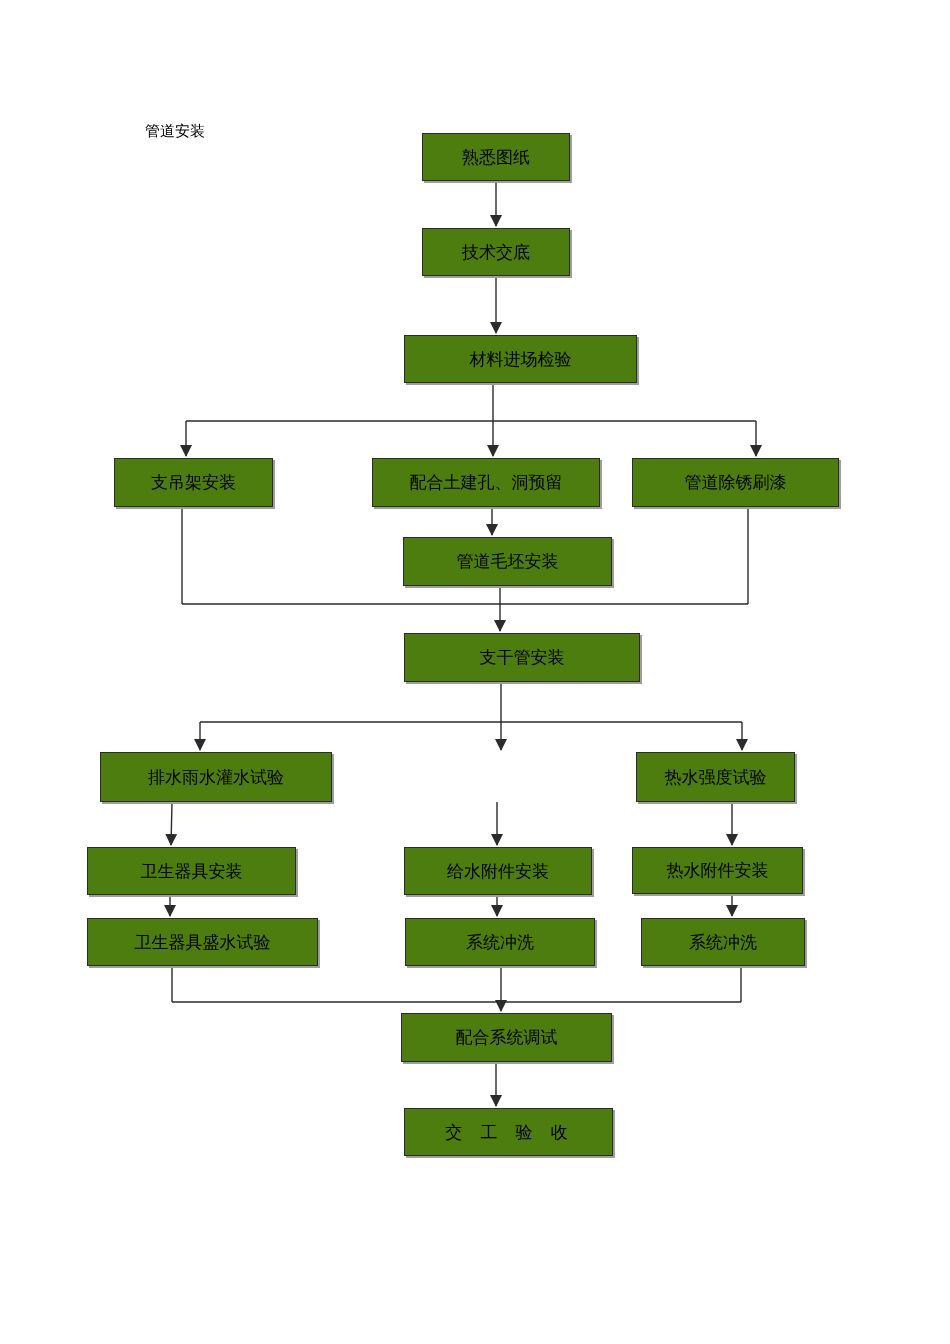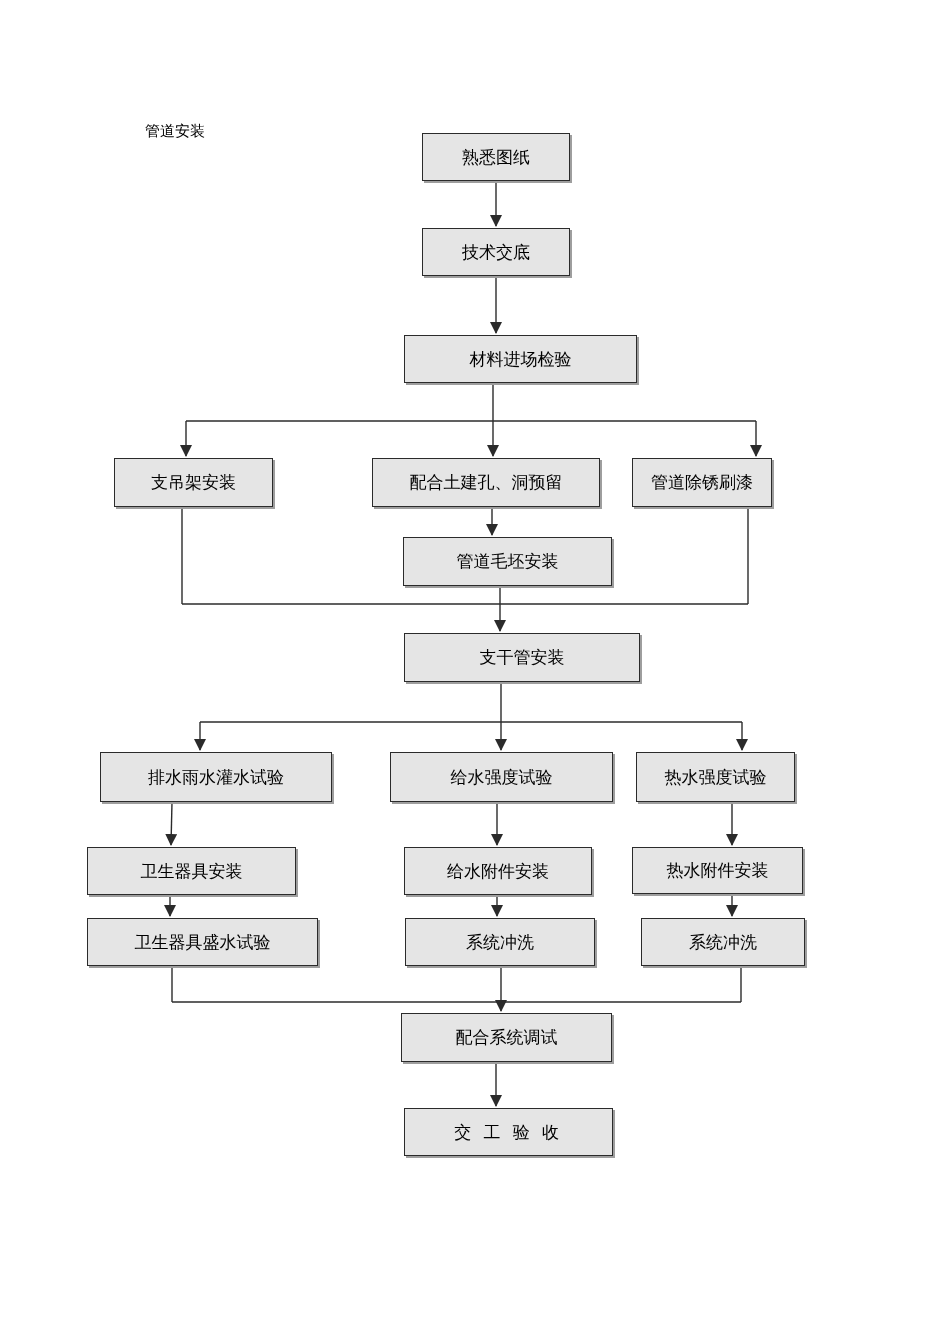--- a/index.html
+++ b/index.html
@@ -22,36 +22,37 @@
   }
   .connectors{
     position:absolute;
     left:0;top:0;
     width:950px;height:1344px;
   }
   .node{
     position:absolute;
     box-sizing:border-box;
     border:1.5px solid #2b2b2b;
-    background:#e5e5e5;
+    background:#4d7c0f;
     box-shadow:2px 2px 0 #9e9e9e;
     display:flex;
     align-items:center;
     justify-content:center;
     font-size:17px;
     color:#000;
     white-space:nowrap;
     z-index:2;
+    font-family:Liberation Mono, monospace;
   }
   .nb0{left:422px;top:133px;width:148px;height:48px;}
   .nb1{left:422px;top:228px;width:148px;height:48px;}
   .nb2{left:404px;top:335px;width:233px;height:48px;}
   .nb3{left:114px;top:458px;width:159px;height:49px;}
   .nb4{left:372px;top:458px;width:228px;height:49px;}
-  .nb5{left:632px;top:458px;width:140px;height:49px;}
+  .nb5{left:632px;top:458px;width:207px;height:49px;}
   .nb6{left:403px;top:537px;width:209px;height:49px;}
   .nb7{left:404px;top:633px;width:236px;height:49px;}
   .nb8{left:100px;top:752px;width:232px;height:50px;}
   .nb9{left:390px;top:752px;width:223px;height:50px;}
   .nb10{left:636px;top:752px;width:159px;height:50px;text-align:right;}
   .nb11{left:87px;top:847px;width:209px;height:48px;}
   .nb12{left:404px;top:847px;width:188px;height:48px;}
   .nb13{left:632px;top:847px;width:171px;height:47px;}
   .nb14{left:87px;top:918px;width:231px;height:48px;}
   .nb15{left:405px;top:918px;width:190px;height:48px;}
@@ -117,21 +118,20 @@
 
   <div class="node nb0">熟悉图纸</div>
   <div class="node nb1">技术交底</div>
   <div class="node nb2">材料进场检验</div>
   <div class="node nb4">配合土建孔、洞预留</div>
   <div class="node nb3">支吊架安装</div>
   <div class="node nb5">管道除锈刷漆</div>
   <div class="node nb6">管道毛坯安装</div>
   <div class="node nb7">支干管安装</div>
   <div class="node nb8">排水雨水灌水试验</div>
-  <div class="node nb9">给水强度试验</div>
   <div class="node nb10">热水强度试验</div>
   <div class="node nb11">卫生器具安装</div>
   <div class="node nb12">给水附件安装</div>
   <div class="node nb13">热水附件安装</div>
   <div class="node nb14">卫生器具盛水试验</div>
   <div class="node nb15">系统冲洗</div>
   <div class="node nb16">系统冲洗</div>
   <div class="node nb17">配合系统调试</div>
   <div class="node nb18 spaced">交 工 验 收</div>
 

